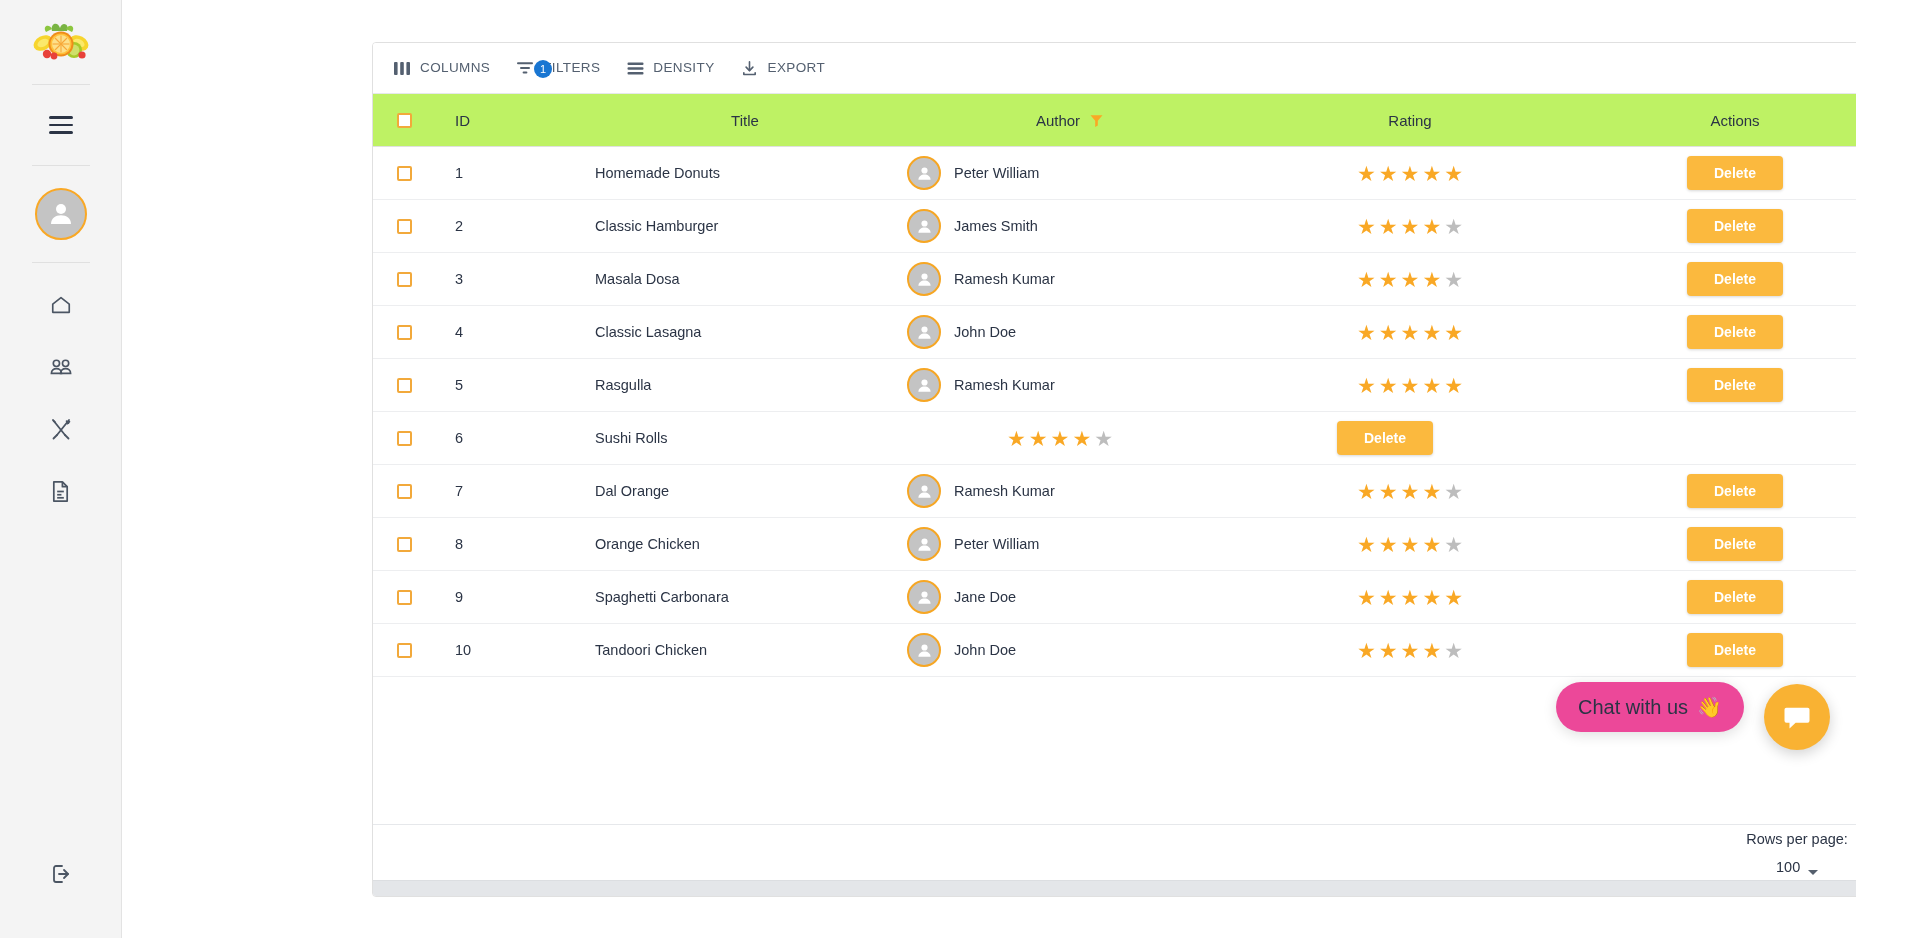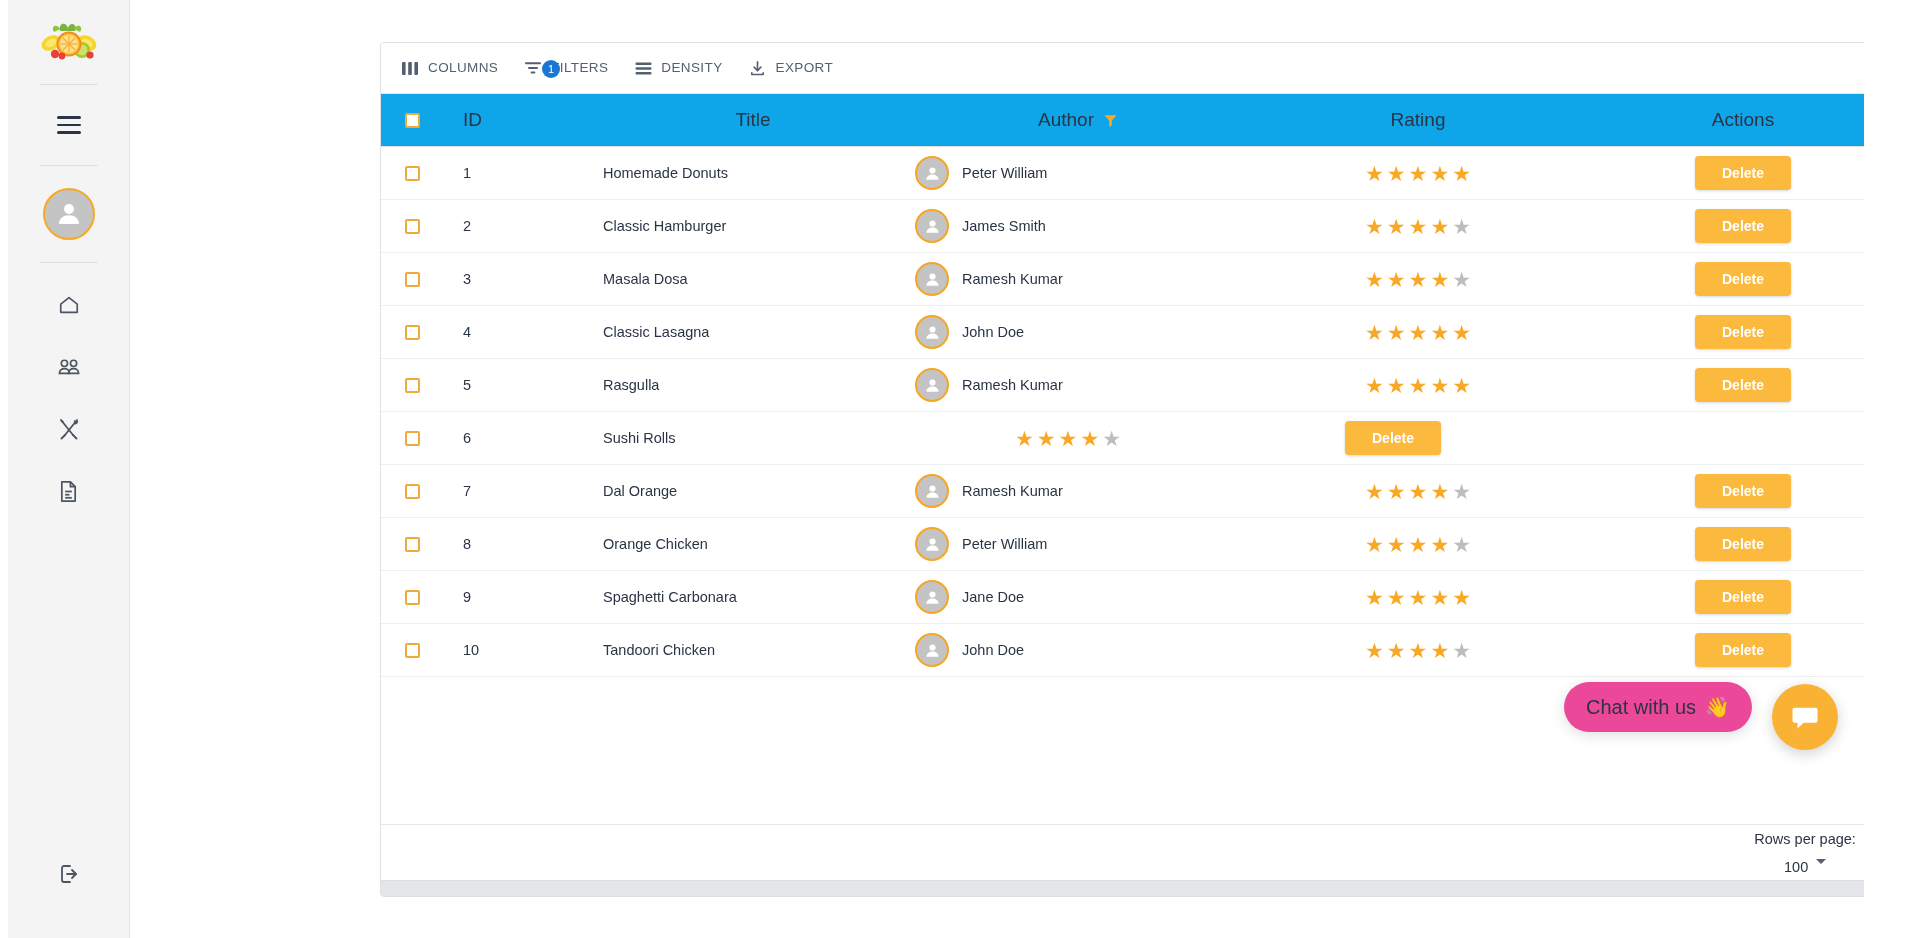--- a/index.html
+++ b/index.html
@@ -3,21 +3,21 @@
 <meta charset="utf-8">
 <style>
   * { box-sizing: border-box; margin: 0; padding: 0; }
   html, body {
     width: 1920px; height: 938px;
     background: #ffffff;
     font-family: "Liberation Sans", sans-serif;
     overflow: hidden;
   }
 
-  .app { display: flex; width: 1856px; height: 938px; margin-left: 8px; }
+  .app { display: flex; width: 1856px; height: 938px; }
 
   
   .sidebar {
     width: 122px; height: 938px;
     background: #f4f4f4;
     border-right: 1px solid #e3e3e3;
     display: flex; flex-direction: column; align-items: center;
     flex: 0 0 122px;
     position: relative;
   }
@@ -87,25 +87,25 @@
     background: #1976d2; color: #fff;
     border-radius: 9px;
     font-size: 11px; line-height: 18px; text-align: center;
     font-family: "Liberation Sans", sans-serif;
     z-index: 3;
   }
 
   
   .grid-head {
     height: 54px; flex: 0 0 54px;
-    background: #0ea5e9;
+    background: #bef264;
     border-top: 1px solid #e6e8eb;
     border-bottom: 1px solid #e0e0e0;
     display: flex; 
-    color: #2b3445; font-size: 19px;
+    color: #2b3445; font-size: 15px;
     position: relative;
   }
   .grid-body { flex: 1; position: relative; overflow: hidden; }
   .row {
     height: 53px; display: flex; align-items: center;
     border-bottom: 1px solid #edeef0;
     background: #fff; font-size: 14.5px; color: #2b3445;
   }
 
   
@@ -164,21 +164,21 @@
   
   .grid-foot {
     height: 56px; flex: 0 0 56px;
     background: #fff;
     border-top: 1px solid #e6e8eb;
     display: flex; align-items: center; justify-content: flex-end;
     padding-right: 18px; gap: 26px;
     color: #2b3445; font-size: 14.5px;
   }
   .rpp { display: flex; align-items: center; gap: 12px; flex-direction: column; }
-  .rpp-sel { display: flex; align-items: flex-start; gap: 8px; cursor: pointer; }
+  .rpp-sel { display: flex; align-items: flex-end; gap: 8px; cursor: pointer; }
   .caret { width: 0; height: 0; border-left: 5px solid transparent; border-right: 5px solid transparent; border-top: 5px solid #555f6d; }
   .pg-nav { display:flex; align-items:flex-end; gap: 10px; font-family: Liberation Mono, monospace; }
 
   
   .hscroll {
     height: 16px; flex: 0 0 16px;
     background: #e4e6e9;
     border-top: 1px solid #dcdee1;
   }
 

